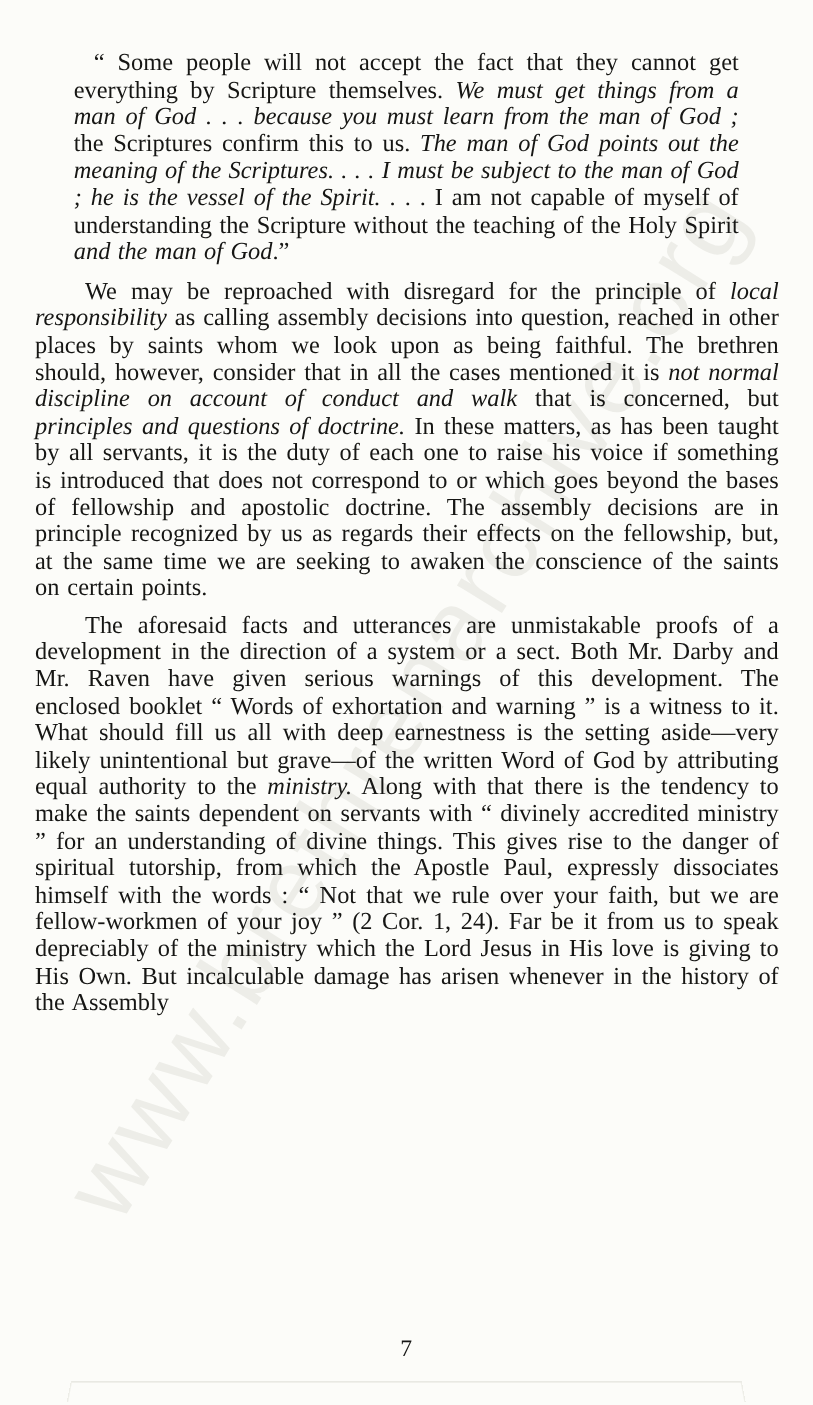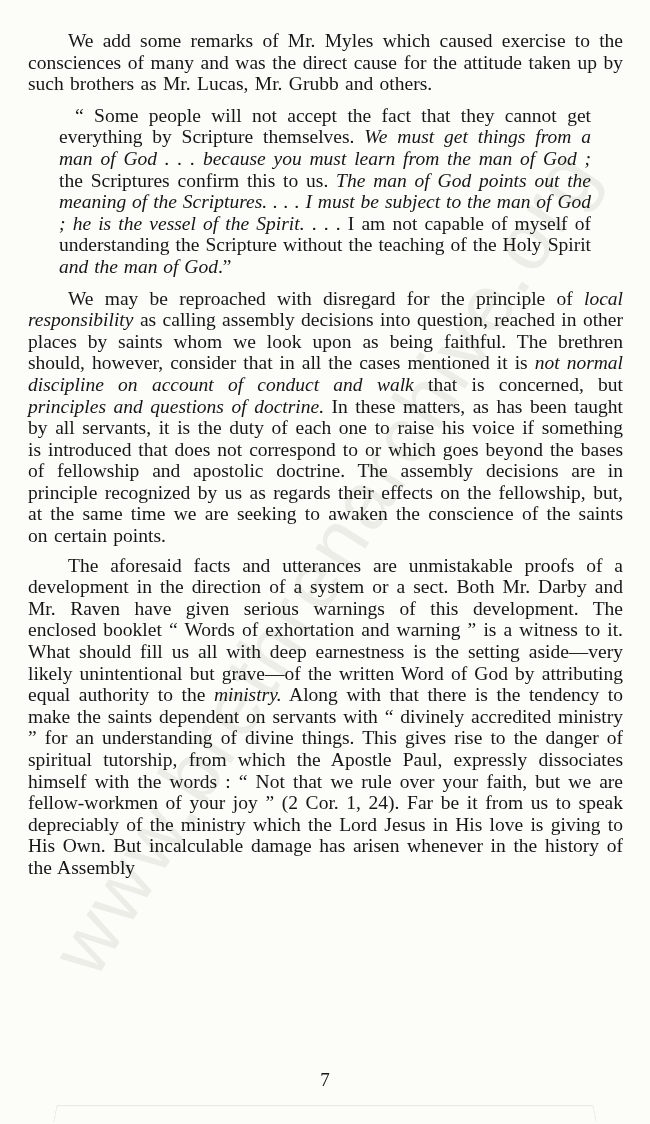--- a/index.html
+++ b/index.html
@@ -74,21 +74,20 @@
     transform: perspective(200px) rotateX(8deg);
   }
 </style>
 </head>
 <body>
 
 <div class="watermark">www.brethrenarchive.org</div>
 
 <div class="page">
 
-  <p class="body-para"><span>We add some remarks of Mr. Myles which caused exercise to the consciences of many and was the direct cause for the attitude taken up by such brothers as Mr. Lucas, Mr. Grubb and others.</span></p>
 
   <blockquote class="quote-block"><span>“ Some people will not accept the fact that they cannot get everything by Scripture themselves.  </span><span class="it">We must get things from a man of God . . . because you must learn from the man of God ; </span><span>the Scriptures confirm this to us.  </span><span class="it">The man of God points out the meaning of the Scriptures. . . . I must be subject to the man of God ; he is the vessel of the Spirit.</span><span> . . .  I am not capable of myself of understanding the Scripture without the teaching of the Holy Spirit </span><span class="it">and the man of God</span><span>.”</span></blockquote>
 
   <p class="body-para"><span>We may be reproached with disregard for the principle of </span><span class="it">local responsibility</span><span> as calling assembly decisions into question, reached in other places by saints whom we look upon as being faithful.  The brethren should, however, consider that in all the cases mentioned it is </span><span class="it">not normal discipline on account of conduct and walk</span><span> that is concerned, but </span><span class="it">principles and questions of doctrine.</span><span>  In these matters, as has been taught by all servants, it is the duty of each one to raise his voice if something is introduced that does not correspond to or which goes beyond the bases of fellowship and apostolic doctrine.  The assembly decisions are in principle recognized by us as regards their effects on the fellowship, but, at the same time we are seeking to awaken the conscience of the saints on certain points.</span></p>
 
   <p class="body-para"><span>The aforesaid facts and utterances are unmistakable proofs of a development in the direction of a system or a sect. Both Mr. Darby and Mr. Raven have given serious warnings of this development.  The enclosed booklet “ Words of exhortation and warning ” is a witness to it.  What should fill us all with deep earnestness is the setting aside—very likely unintentional but grave—of the written Word of God by attributing equal authority to the </span><span class="it">ministry.</span><span>  Along with that there is the tendency to make the saints dependent on servants with “ divinely accredited ministry ” for an understanding of divine things.  This gives rise to the danger of spiritual tutorship, from which the Apostle Paul, expressly dissociates himself with the words :  “ Not that we rule over your faith, but we are fellow-workmen of your joy ” (2 Cor. 1, 24).  Far be it from us to speak depreciably of the ministry which the Lord Jesus in His love is giving to His Own.  But incalculable damage has arisen whenever in the history of the Assembly</span></p>
 
 </div>
 
 <div class="page-number">7</div>

